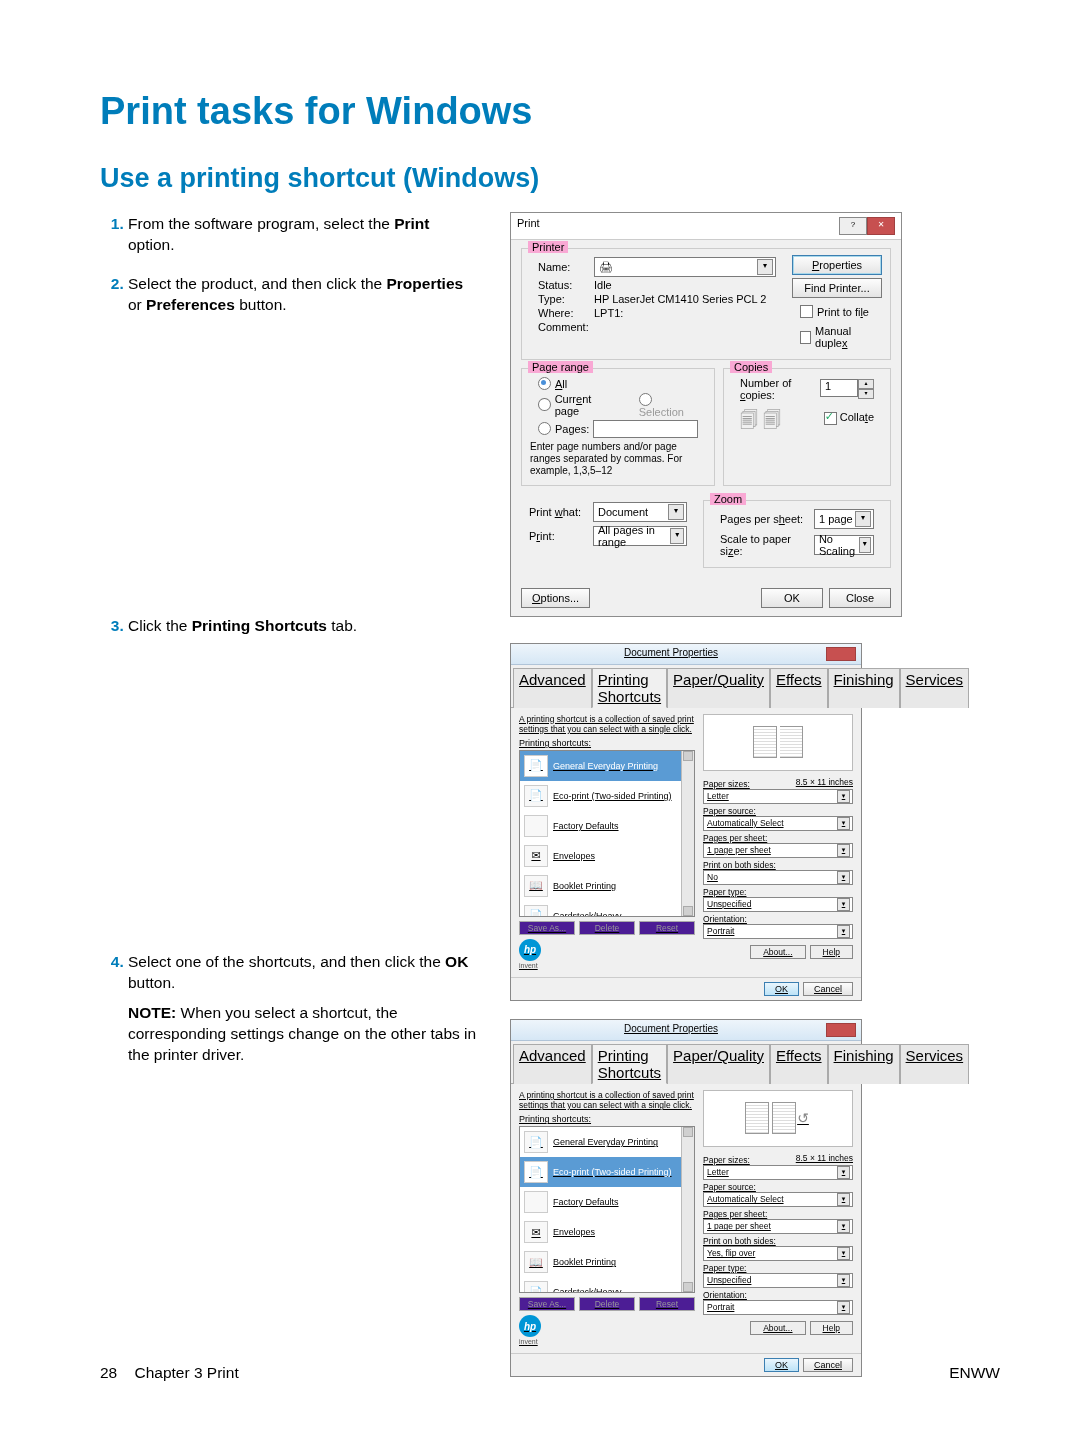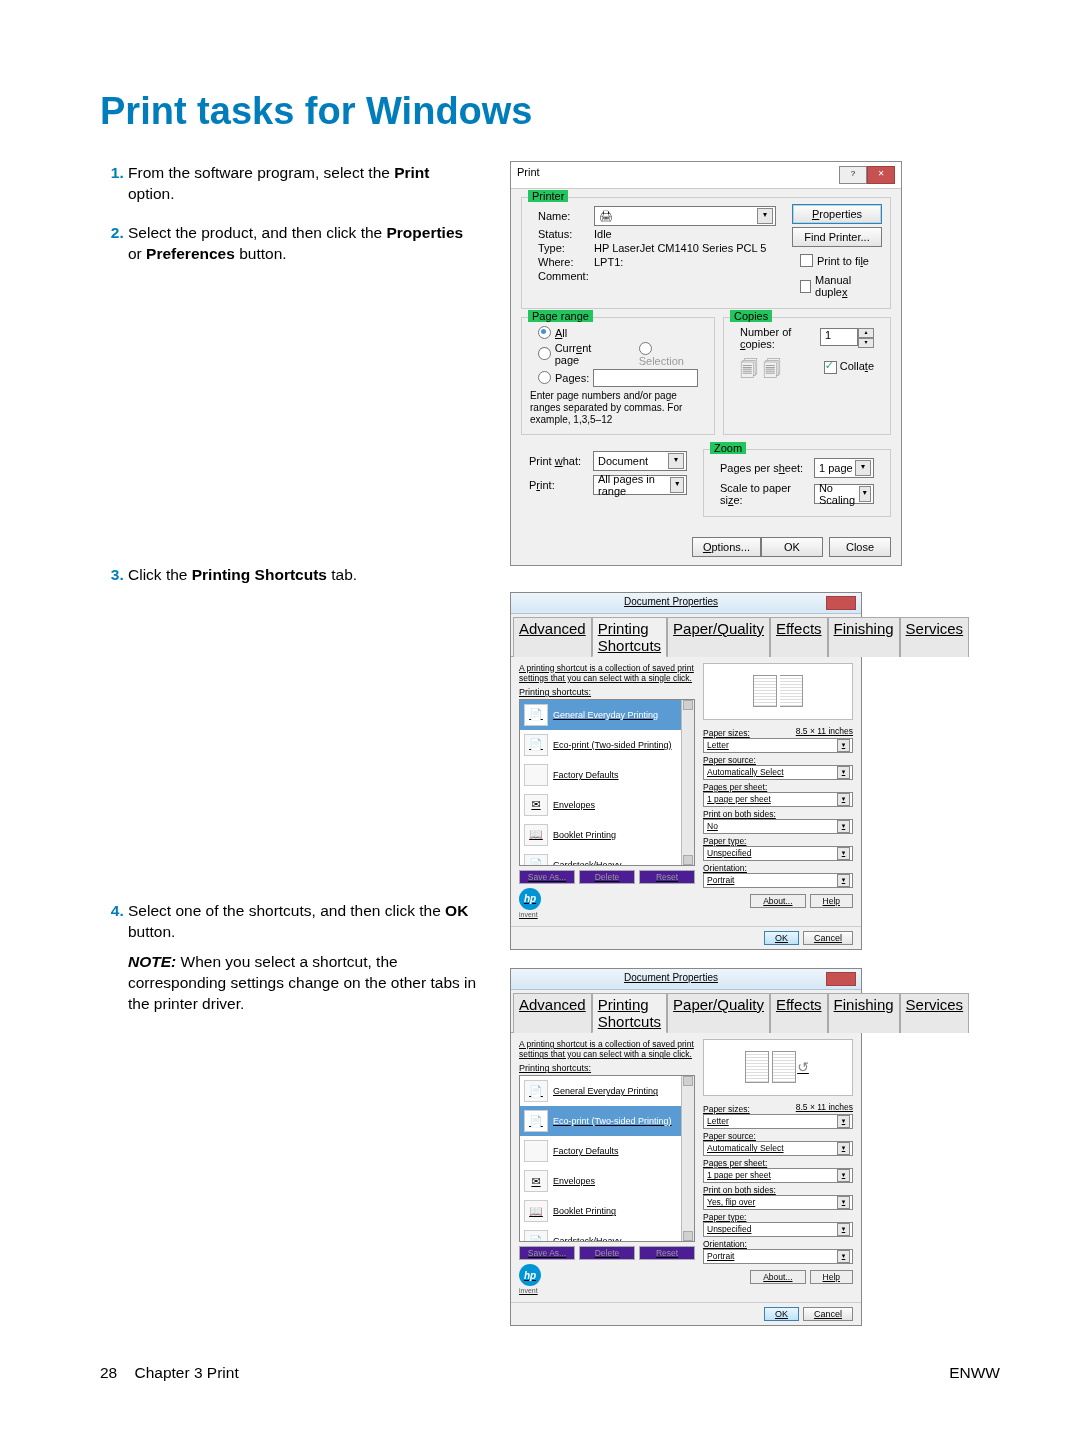--- a/index.html
+++ b/index.html
@@ -48,21 +48,20 @@
   }
   ol li {
     margin-bottom: 18px;
   }
   ol li::marker {
     font-weight: bold;
     color: #007dba;
   }
   .note-label {
     font-weight: bold;
-    font-style: italic;
   }
   .footer {
     position: absolute;
     bottom: 55px;
     left: 100px;
     right: 80px;
     display: flex;
     justify-content: space-between;
     font-size: 15.5px;
   }
@@ -100,21 +99,21 @@
   .fieldset {
     border:1px solid #ccc;
     padding:6px 8px 8px 8px;
     margin-bottom:8px;
     position:relative;
     background:#f0f0f0;
   }
   .fieldset .legend {
     position:absolute;
     top:-8px; left:6px;
-    background:#22c55e;
+    background:#f9a8d4;
     padding:0 4px;
     font-size:11px;
   }
   .dlg .row { display:flex; align-items:center; gap:4px; margin:2px 8px;}
   .dlg label { display:inline-block; }
   .dlg .combo {
     border:1px solid #7a7a7a;
     background:#fff;
     height:18px;
     display:flex;
@@ -207,20 +206,21 @@
   .props .bbtn{border:1px solid #888;padding:1px 10px;font-size:9px;background:linear-gradient(#fdfdfd,#e4e4e4);}
   .props .bbtn.ok{border:1px solid #3c7fb1;background:linear-gradient(#eaf6fd,#bde3f7);}
   .props .abouthelp{display:flex;justify-content:flex-end;gap:4px;margin-top:6px;}
   .props .abtn{border:1px solid #888;background:#eee;padding:1px 12px;font-size:8.5px;}
 </style>
 </head>
 <body>
 
 <div class="page">
   <h1>Print tasks for Windows</h1>
+  <h2>Use a printing shortcut (Windows)</h2>
 
   <div class="cols">
     <div class="left">
       <ol>
         <li>
           <span>From the software program, select the </span><span class="bold">Print</span><span> option.</span>
         </li>
         <li style="margin-bottom:300px">
           <span>Select the product, and then click the </span><span class="bold">Properties</span><span> or </span><span class="bold">Preferences</span><span> button.</span>
         </li>
@@ -260,21 +260,21 @@
                       </span>
                       <span class="arrow">▾</span>
                     </div>
                 </div>
                 <div class="row">
                     <label style="width:52px;">Status:</label>
                     <span>Idle</span>
                   </div>
                 <div class="row">
                     <label style="width:52px;">Type:</label>
-                    <span>HP LaserJet CM1410 Series PCL 5</span>
+                    <span>HP LaserJet CM1410 Series PCL 2</span>
                   </div>
                 <div class="row">
                     <label style="width:52px;">Where:</label>
                     <span>LPT1:</span>
                   </div>
                 <div class="row">
                     <label style="width:52px;">Comment:</label>
                   </div>
               </div>
               <div style="width:90px;display:flex;flex-direction:column;gap:3px;">
@@ -359,21 +359,21 @@
               <div class="row" style="margin-top:4px;">
                   <label style="width:90px;">Scale to paper si<span class="underline-acc">z</span>e:</label>
                   <div class="combo" style="width:70px;">
                     <span>No Scaling</span>
                     <span class="arrow">▾</span>
                   </div>
                 </div>
             </div>
           </div>
 
-          <div style="display:flex;justify-content:flex-end;margin-top:12px;">
+          <div style="display:flex;justify-content:space-between;margin-top:12px;">
             <div class="btn"><span class="underline-acc">O</span>ptions...</div>
             <div style="display:flex;gap:6px;">
               <div class="btn">OK</div>
               <div class="btn">Close</div>
             </div>
           </div>
         </div>
       </div>
 
       <div class="props" style="margin-top:26px;">

